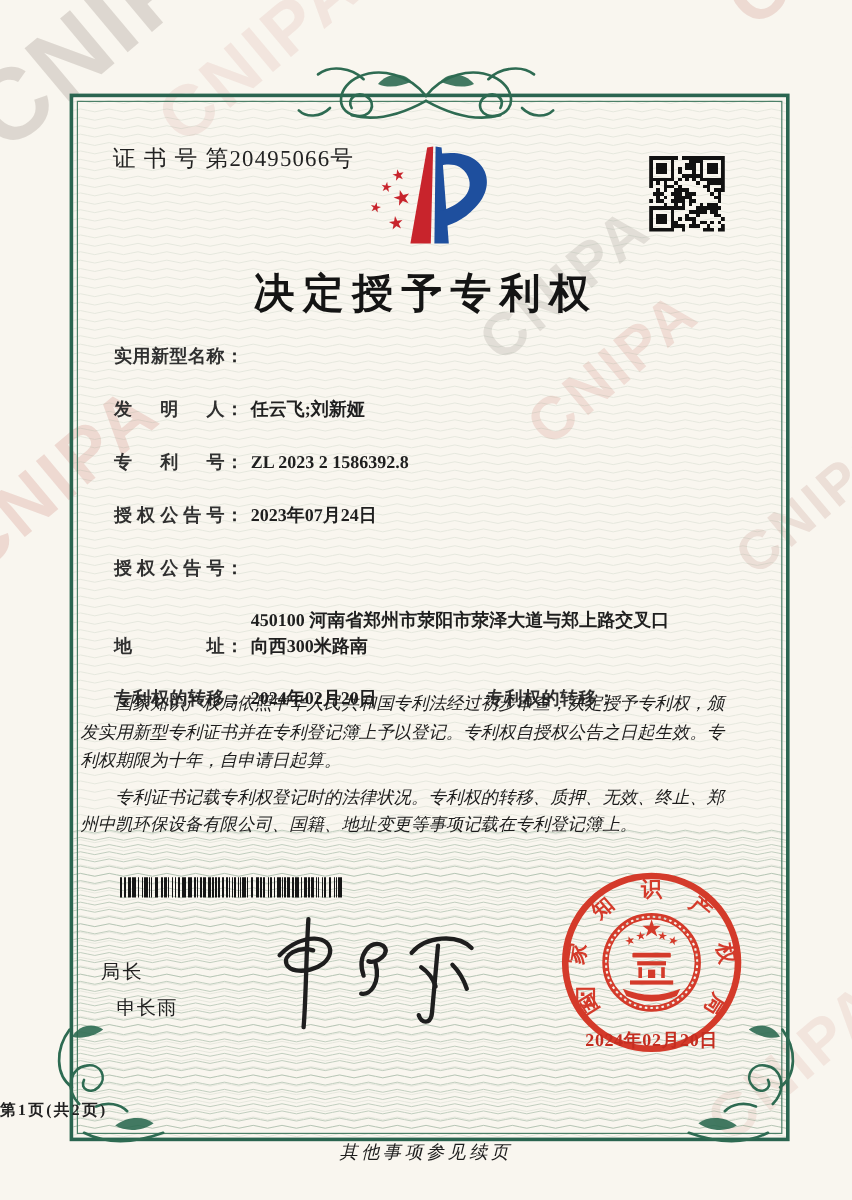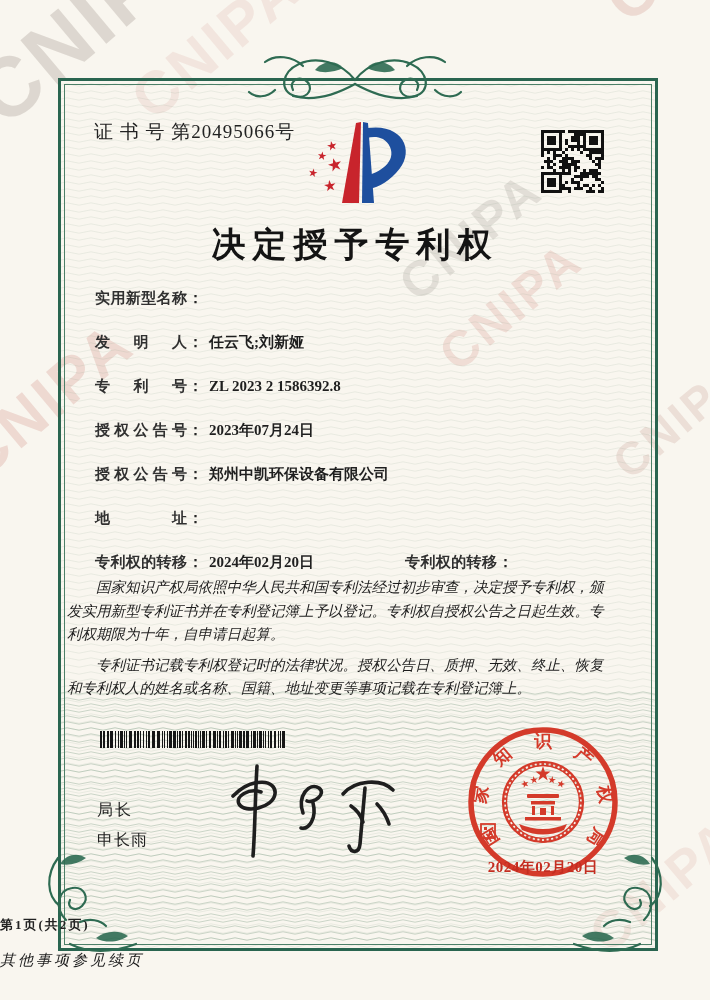--- a/index.html
+++ b/index.html
@@ -51,40 +51,40 @@
   #row-addr{margin-bottom:0;}
   #row-addr .fvalue{max-width:360px;}
   #row-grant{margin-top:23px;}
   #grant-date-value{width:196px;flex:none;}
 
   #body-text{left:67px;top:576px;width:548px;font-size:14.5px;font-style:italic;
              color:#1c1c1c;line-height:23.5px;}
   #body-text p{margin:0 0 7px 0;text-indent:2em;}
 
   #barcode{left:100px;top:731px;}
-  #signer-title{left:97px;top:800px;font-size:16px;color:#222;
+  #signer-title{left:84px;top:800px;font-size:16px;color:#222;
                 font-family:"Liberation Sans","DejaVu Sans",sans-serif;letter-spacing:2px;}
   #signer-name{left:97px;top:830px;font-size:16px;color:#222;
                font-family:Liberation Mono, monospace;letter-spacing:1px;}
   #signature{left:205px;top:758px;}
   #signature path{stroke:#1e1e1e;stroke-width:3.6;fill:none;
                   stroke-linecap:round;stroke-linejoin:round;}
 
   #seal{left:453px;top:714px;z-index:6;}
   #seal .ring{stroke:#d43a2a;stroke-width:5.5;fill:none;}
   #seal .emb{fill:#d43a2a;}
   #seal .embl{stroke:#d43a2a;fill:none;}
   #seal-chars text{fill:#d43a2a;font-size:17.5px;font-weight:bold;text-anchor:middle;
                    dominant-baseline:middle;font-family:"Liberation Serif",serif;}
   #seal-date{fill:#c42d20;font-size:15px;font-weight:bold;text-anchor:middle;
              font-family:"Liberation Serif",serif;letter-spacing:.5px;}
 
   #page-num{left:0;top:916px;width:710px;text-align:left;font-size:13px;
             color:#222;letter-spacing:2px;font-weight:bold;}
-  #cont-note{left:0;top:951px;width:710px;text-align:left;font-size:15px;
+  #cont-note{left:0;top:951px;width:710px;text-align:center;font-size:15px;
              font-style:italic;color:#1c1c1c;letter-spacing:3px;z-index:5;}
 </style>
 </head>
 <body>
 
 <span class="wm" id="wm1">CNIPA</span>
 <span class="wm" id="wm2">CNIPA</span>
 <span class="wm" id="wm3">CNIPA</span>
 <span class="wm" id="wm4">CNIPA</span>
 <span class="wm" id="wm5">CNIPA</span>
@@ -411,38 +411,38 @@
     <span class="fvalue">ZL 2023 2 1586392.8</span>
   </div>
   <div class="frow">
     <span class="flabel">授权公告号</span>
       <span class="fcolon">：</span>
     <span class="fvalue">2023年07月24日</span>
   </div>
   <div class="frow">
     <span class="flabel">授权公告号</span>
       <span class="fcolon">：</span>
-    <span class="fvalue">郑州中凯环保设备有限公司</span>
   </div>
   <div class="frow" id="row-addr">
     <span class="flabel">地址</span>
       <span class="fcolon">：</span>
+    <span class="fvalue">450100 河南省郑州市荥阳市荥泽大道与郑上路交叉口向西300米路南</span>
   </div>
   <div class="frow" id="row-grant">
     <span class="flabel">专利权的转移</span>
       <span class="fcolon">：</span>
     <span class="fvalue" id="grant-date-value">2024年02月20日</span>
     <span class="flabel">专利权的转移</span>
       <span class="fcolon">：</span>
   </div>
 </div>
 
 <div class="z" id="body-text">
   <p>国家知识产权局依照中华人民共和国专利法经过初步审查，决定授予专利权，颁发实用新型专利证书并在专利登记簿上予以登记。专利权自授权公告之日起生效。专利权期限为十年，自申请日起算。</p>
-  <p>专利证书记载专利权登记时的法律状况。授权公告日、质押、无效、终止、恢复和专利权人的姓名或名称、国籍、地址变更等事项记载在专利登记簿上。</p>
+  <p>专利证书记载专利权登记时的法律状况。专利权的转移、质押、无效、终止、郑州中凯环保设备有限公司、国籍、地址变更等事项记载在专利登记簿上。</p>
 </div>
 
 <div class="z" id="barcode"><svg width="186" height="17" shape-rendering="crispEdges">
       <rect x="0" y="0" width="2" height="17" fill="#161616"></rect>
       <rect x="3" y="0" width="2" height="17" fill="#161616"></rect>
       <rect x="7" y="0" width="2" height="17" fill="#161616"></rect>
       <rect x="10" y="0" width="3" height="17" fill="#161616"></rect>
       <rect x="15" y="0" width="1" height="17" fill="#161616"></rect>
       <rect x="18" y="0" width="1" height="17" fill="#161616"></rect>
       <rect x="20" y="0" width="3" height="17" fill="#161616"></rect>

